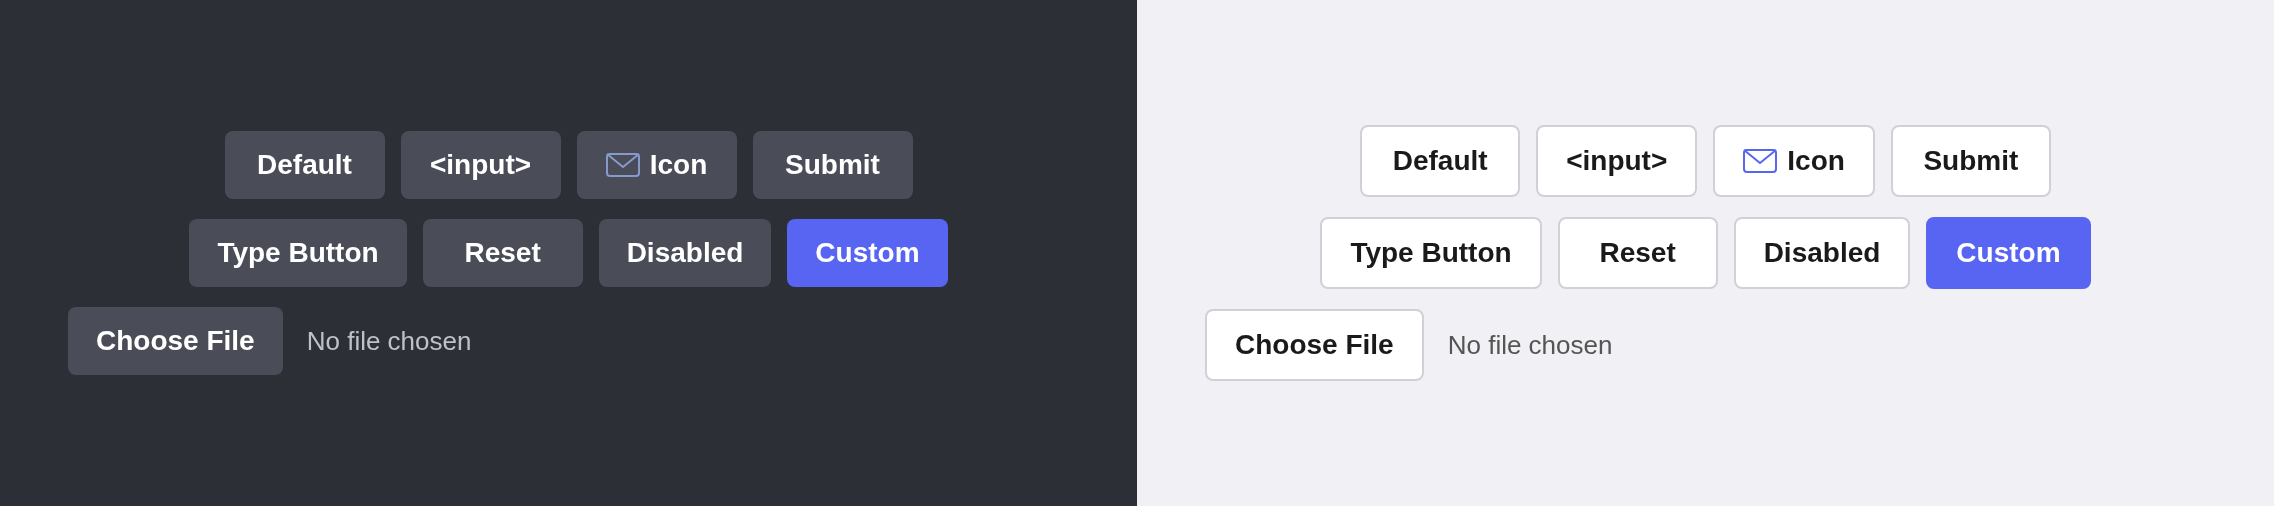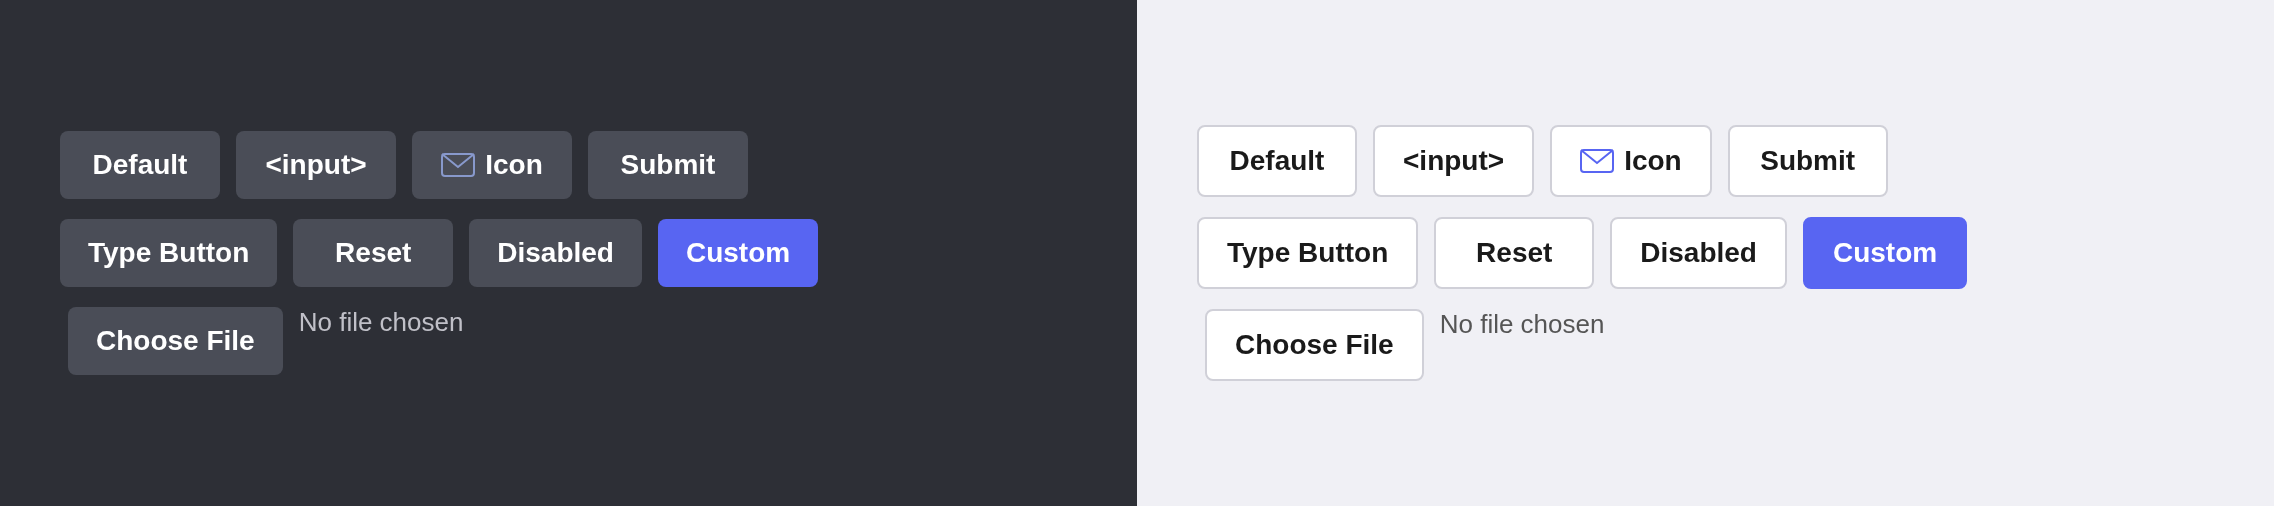--- a/index.html
+++ b/index.html
@@ -22,20 +22,21 @@
       background: #2d2f36;
     }
     .panel-light {
       background: #f0f0f5;
     }
     .button-row {
       display: flex;
       flex-direction: row;
       gap: 16px;
       align-items: center;
+      justify-content: center;
     }
     
     .btn-dark {
       background: #4a4d57;
       color: #ffffff;
       border: none;
       border-radius: 8px;
       padding: 18px 28px;
       font-size: 28px;
       font-weight: 700;
@@ -84,22 +85,22 @@
       font-weight: 700;
       cursor: pointer;
       min-width: 160px;
       justify-content: center;
       display: flex;
       align-items: center;
     }
     .file-row {
       display: flex;
       flex-direction: row;
-      align-items: flex-start;
-      gap: 16px;
+      align-items: center;
+      gap: 24px;
       padding-left: 8px;
     }
     .btn-file-dark {
       background: #4a4d57;
       color: #ffffff;
       border: none;
       border-radius: 8px;
       padding: 18px 28px;
       font-size: 28px;
       font-weight: 700;

